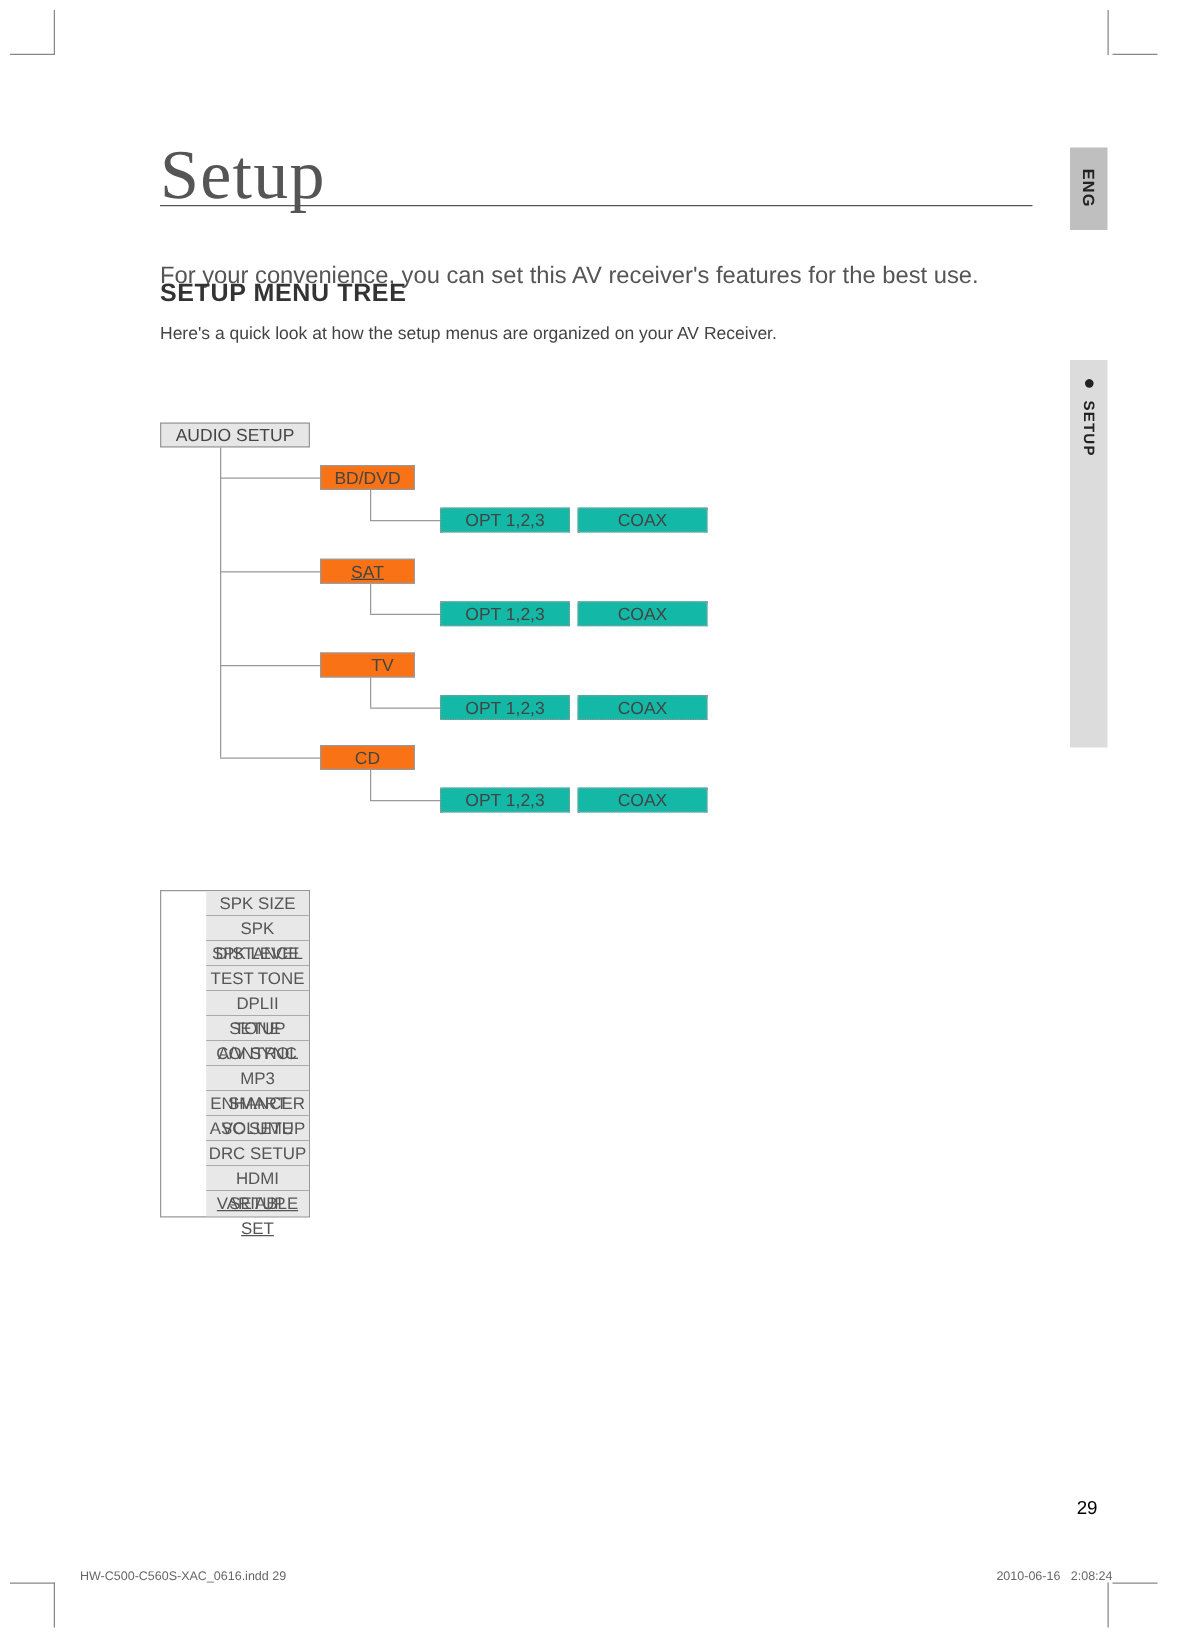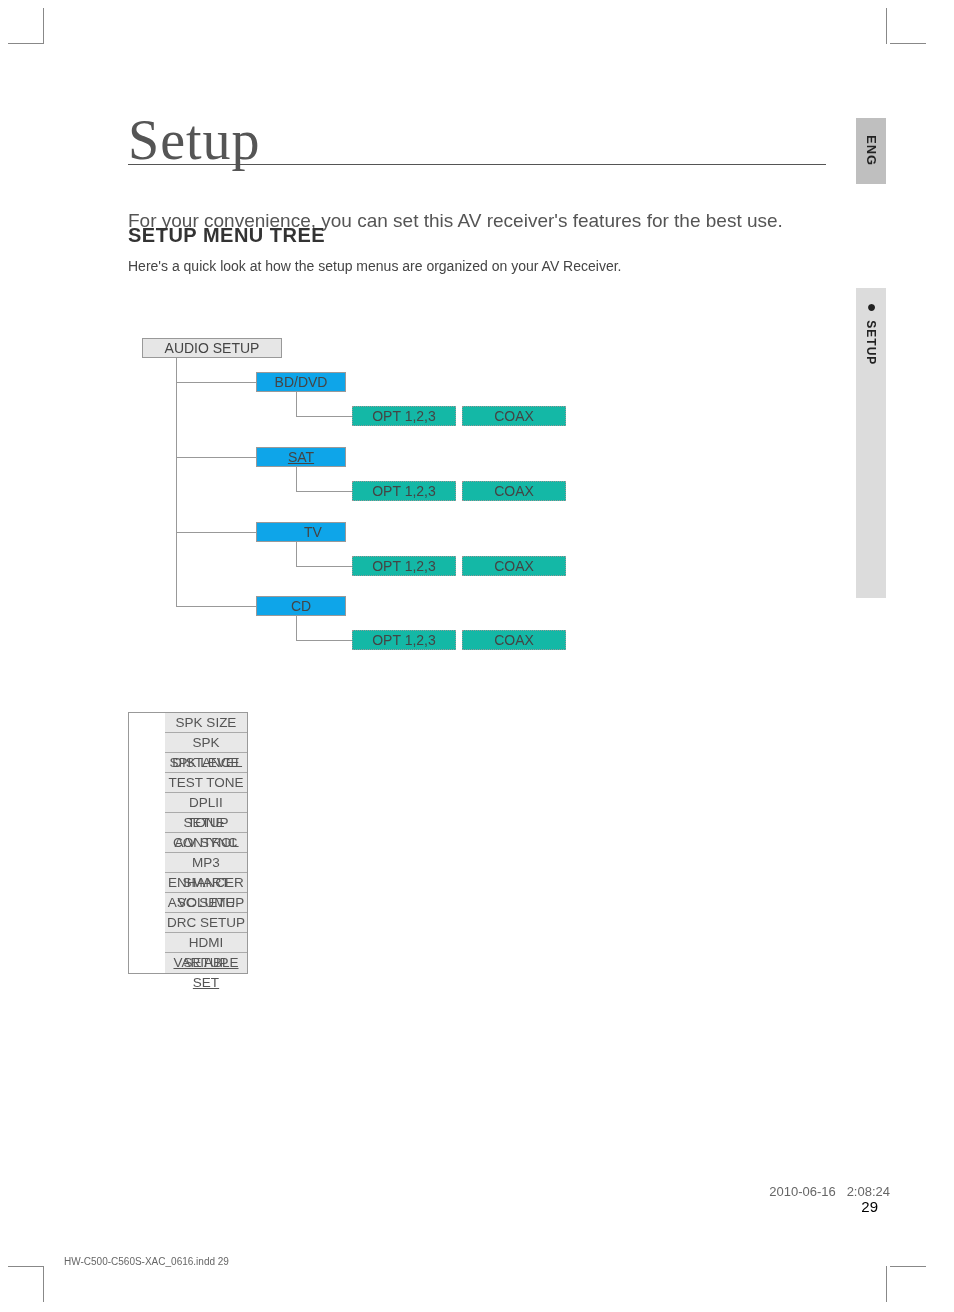--- a/index.html
+++ b/index.html
@@ -118,22 +118,22 @@
       border: 1px solid #999;
       background: #e6e6e6;
       font-size: 14px;
       color: #444;
       text-align: center;
       display: flex;
       align-items: center;
       justify-content: center;
       height: 20px;
     }
-    .box.root { left: 14px; top: 0; width: 140px; text-align: center; }
-    .box.level2 { width: 90px; background: #0ea5e9; }
+    .box.root { left: 0; top: 0; width: 120px; text-align: center; }
+    .box.level2 { width: 76px; background: #f97316; }
     .box.dotted {
       border-style: dotted;
       background: #14b8a6;
       width: 104px;
     }
     .hline, .vline { position: absolute; background: #999; }
     .hline { height: 1px; }
     .vline { width: 1px; }
 
     .item-list {
@@ -166,22 +166,22 @@
     .footer-left {
       position: absolute;
       left: 64px;
       top: 1256px;
       font-size: 10px;
       color: #666;
     }
     .footer-right {
       position: absolute;
       right: 64px;
-      top: 1184px;
-      font-size: 13px;
+      top: 1256px;
+      font-size: 10px;
       color: #666;
     }
   </style>
 </head>
 <body>
 
 <div class="crop-marks crop-tl-v"></div>
 <div class="crop-marks crop-tl-h"></div>
 <div class="crop-marks crop-tr-v"></div>
 <div class="crop-marks crop-tr-h"></div>

